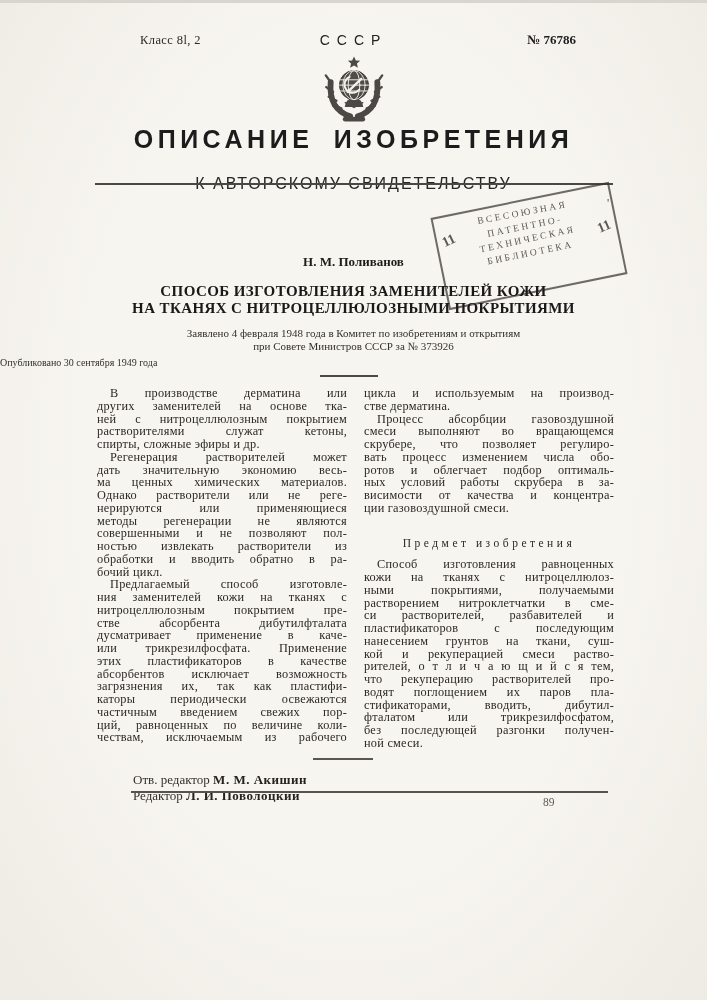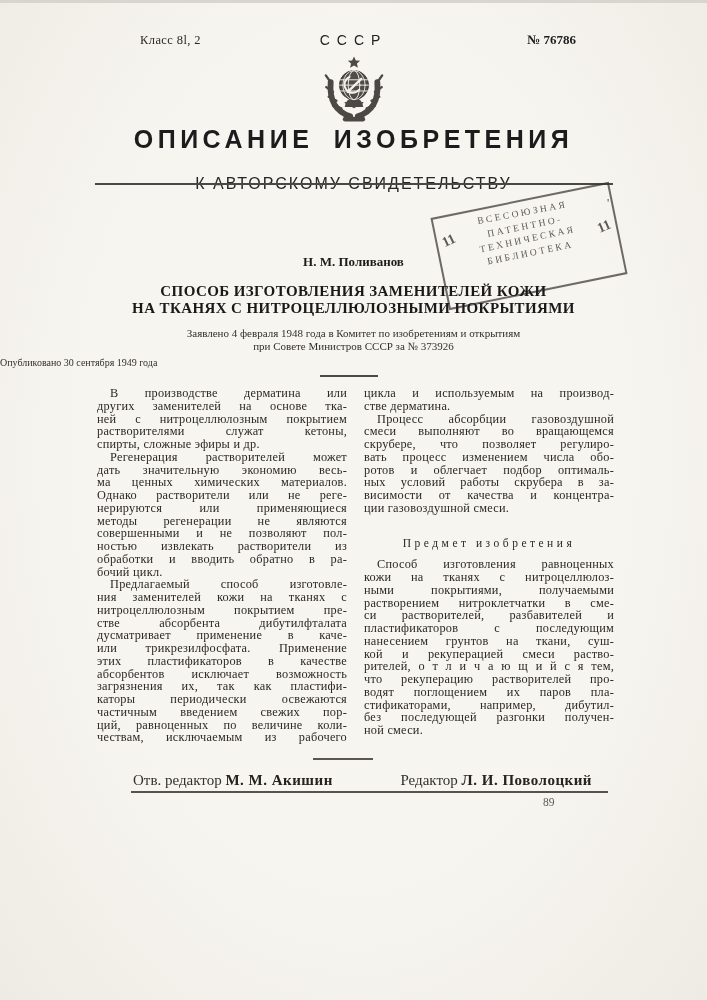--- a/index.html
+++ b/index.html
@@ -46,21 +46,21 @@
   .col{width:250px;font-size:12.3px;line-height:12.75px;letter-spacing:.25px;color:#2b2826;}
   .para{margin:0;}
   .bline{text-align:justify;text-align-last:left;white-space:normal;}
   .bline.j{text-align-last:justify;}
   .bline.ind{text-indent:13px;}
   .claims-heading{text-align:center;letter-spacing:3.5px;font-size:11.5px;
                   margin:22px 0 9px 0;color:#2b2826;}
   
   .divider-short2{position:absolute;top:755px;left:313px;width:60px;height:1.5px;background:#5a5751;}
   .editors{position:absolute;left:133px;right:115px;top:769px;display:flex;
-           justify-content:space-between;font-size:15px;color:#33302d;}
+           justify-content:space-between;font-size:13px;color:#33302d;flex-direction:column;}
   .editors b{letter-spacing:.5px;color:#26231f;}
   .foot-rule{position:absolute;left:131px;right:99px;top:788px;height:1.5px;background:#56534d;}
   .page-num{position:absolute;left:543px;top:793px;font-size:11.5px;color:#5d5a54;}
   .scan-mark{position:absolute;left:607px;top:193px;font-size:12px;color:#55524d;}
 </style>
 </head>
 <body>
 
 <div class="page">
 
@@ -182,21 +182,22 @@
           <div class="bline j">кожи на тканях с нитроцеллюлоз-</div>
           <div class="bline j">ными покрытиями, получаемыми</div>
           <div class="bline j">растворением нитроклетчатки в сме-</div>
           <div class="bline j">си растворителей, разбавителей и</div>
           <div class="bline j">пластификаторов с последующим</div>
           <div class="bline j">нанесением грунтов на ткани, суш-</div>
           <div class="bline j">кой и рекуперацией смеси раство-</div>
           <div class="bline j">рителей, о т л и ч а ю щ и й с я тем,</div>
           <div class="bline j">что рекуперацию растворителей про-</div>
           <div class="bline j">водят поглощением их паров пла-</div>
-          <div class="bline j">стификаторами, например, дибутил-</div>
+          <div class="bline j">стификаторами, вводить, дибутил-</div>
+          <div class="bline j">фталатом или трикрезилфосфатом,</div>
           <div class="bline j">без последующей разгонки получен-</div>
           <div class="bline">ной смеси.</div>
         </div>
       </div>
   </div>
 
   <div class="divider-short2"></div>
 
   <div class="editors">
     <div>

